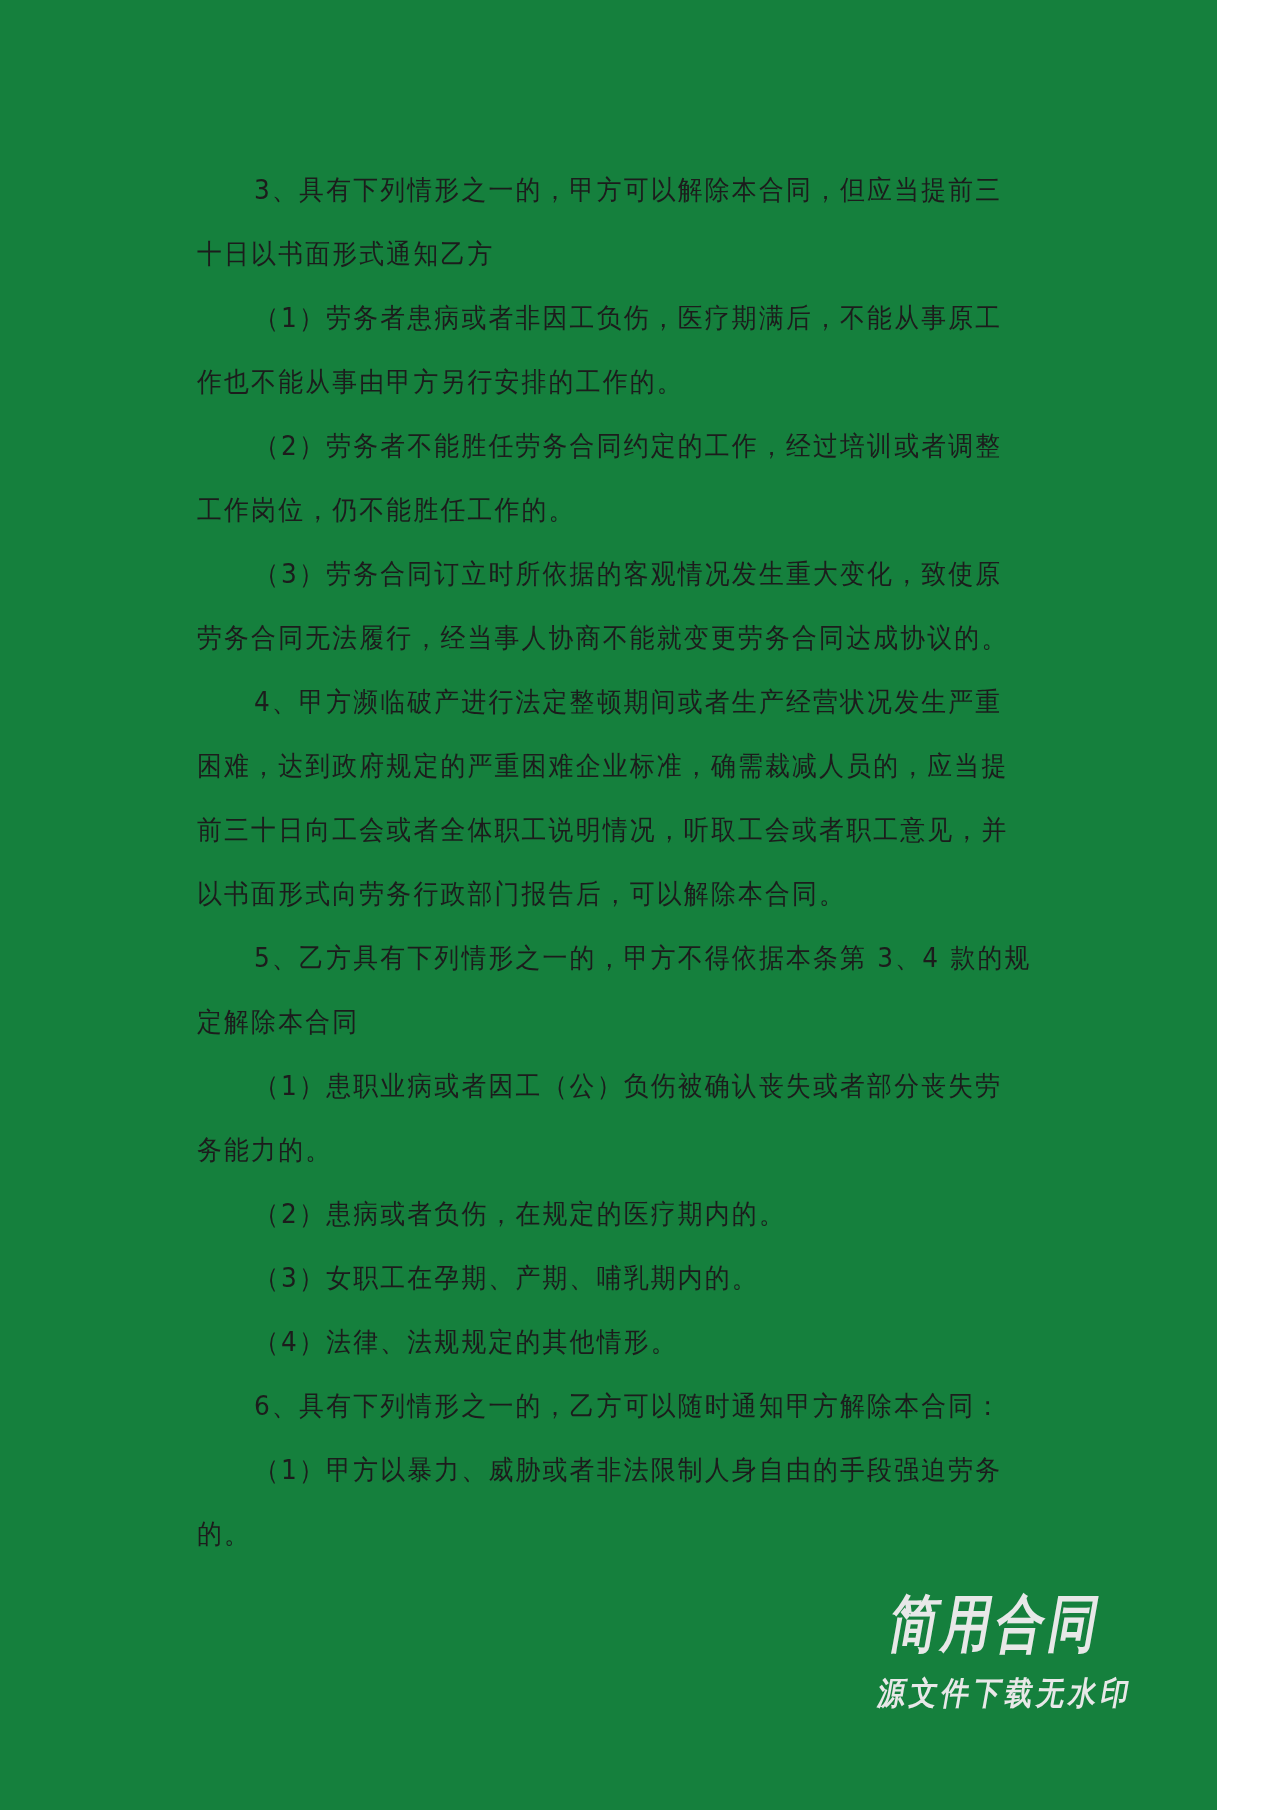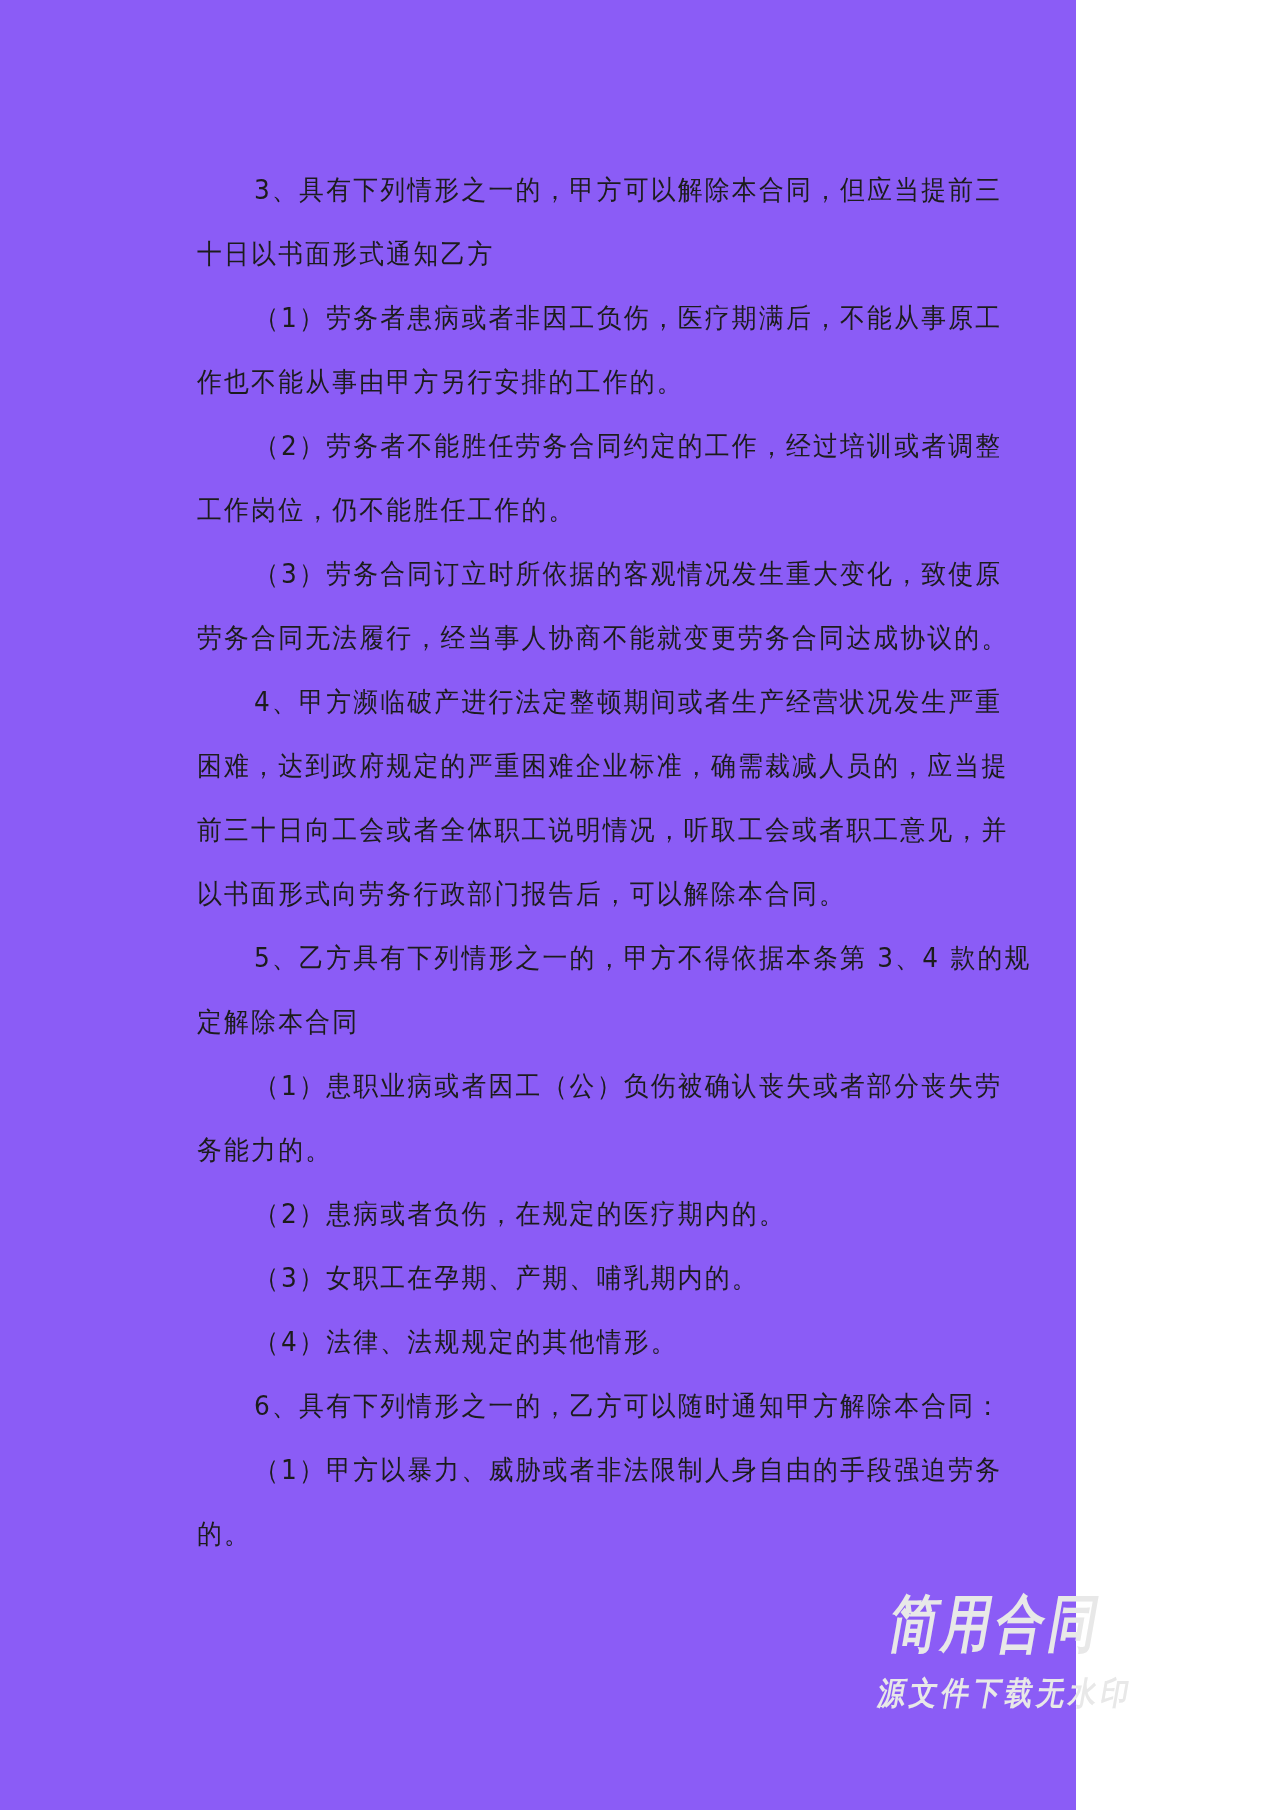--- a/index.html
+++ b/index.html
@@ -11,23 +11,23 @@
       width: 1280px;
       height: 1810px;
       position: relative;
       overflow: hidden;
       font-family: "DejaVu Sans", "Liberation Sans", sans-serif;
     }
     .page {
       position: absolute;
       left: 0;
       top: 0;
-      width: 1076px;
+      width: 1217px;
       height: 1810px;
-      background: #8b5cf6;
+      background: #15803d;
     }
     .body-text {
       position: absolute;
       left: 197px;
       top: 158px;
       width: 890px;
       color: #1c1c1c;
       font-size: 27px;
       letter-spacing: 2.4px;
       line-height: 64px;

